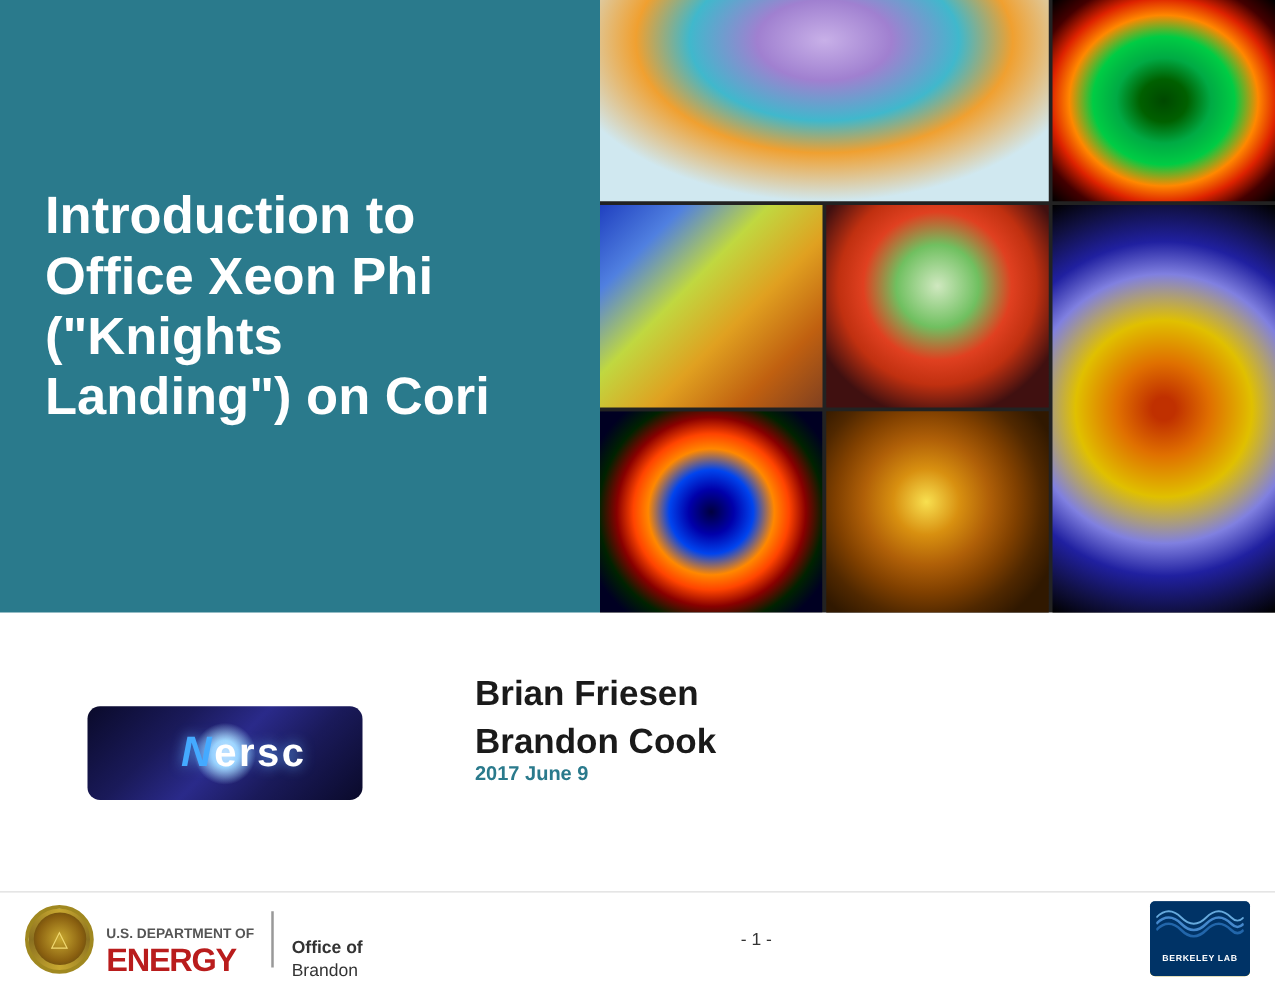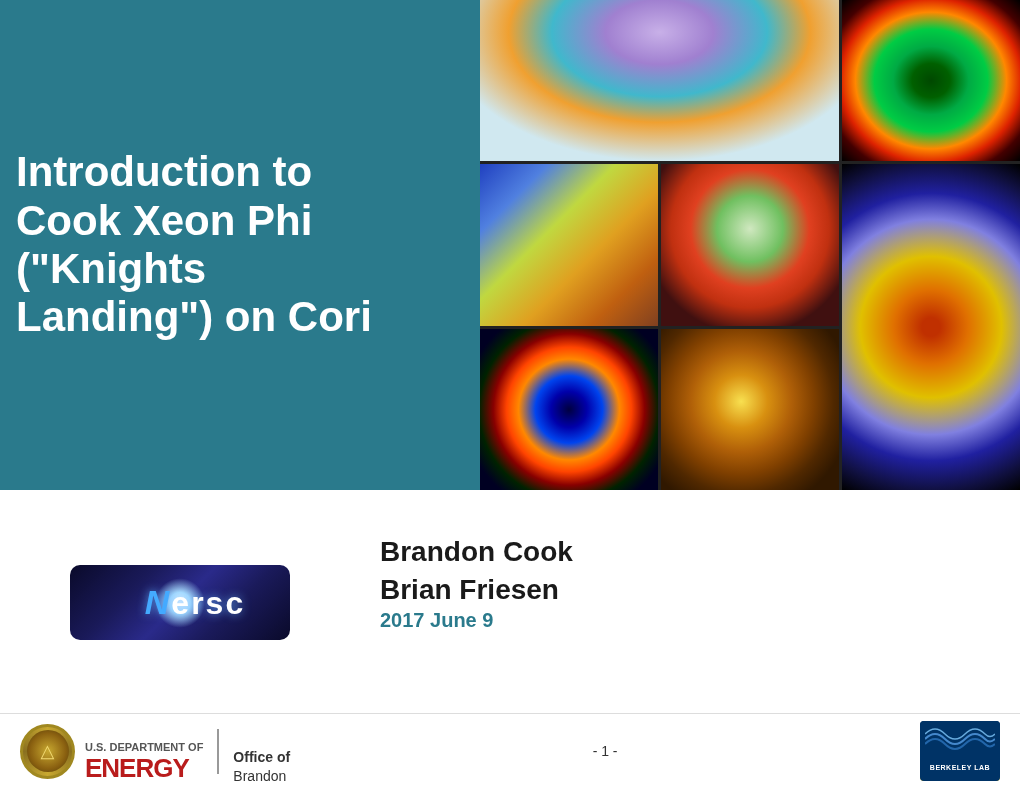--- a/index.html
+++ b/index.html
@@ -26,21 +26,21 @@
       height: 490px;
     }
 
     
     .left-panel {
       width: 480px;
       height: 490px;
       background: #2a7a8c;
       display: flex;
       align-items: center;
-      padding: 40px 16px;
+      padding: 40px 36px;
       flex-shrink: 0;
     }
 
     .title-text {
       color: #ffffff;
       font-size: 42px;
       font-weight: 900;
       line-height: 1.15;
       font-family: 'Arial Black', 'Arial', sans-serif;
     }
@@ -115,21 +115,21 @@
     .author-names {
       font-size: 28px;
       font-weight: 900;
       color: #1a1a1a;
       line-height: 1.35;
       font-family: 'Arial Black', 'Arial', sans-serif;
     }
 
     .date-text {
       color: #2a7a8c;
-      font-size: 20px;
+      font-size: 16px;
       font-weight: bold;
       margin-top: 0;
     }
 
     
     .footer {
       position: absolute;
       bottom: 0;
       width: 100%;
       height: 75px;
@@ -328,21 +328,21 @@
 </head>
 <body>
 
 <div class="slide-container">
 
   <div class="top-section">
 
     <div class="left-panel">
       <div class="title-text">
         <span>Introduction to</span><br>
-        <span>Cook Xeon Phi</span><br>
+        <span>Office Xeon Phi</span><br>
         <span>("Knights</span><br>
         <span>Landing") on Cori</span>
       </div>
     </div>
 
     <div class="images-grid">
       <div class="grid-img grid-img-1"></div>
       <div class="grid-img grid-img-2"></div>
       <div class="grid-img grid-img-3"></div>
       <div class="grid-img grid-img-4"></div>
@@ -361,22 +361,22 @@
     <div class="nersc-logo-area">
       <div class="nersc-logo">
         <span class="nersc-logo-text">
           <span class="nersc-n">N</span>ersc
         </span>
       </div>
     </div>
 
     <div class="author-info">
       <div class="author-names">
+        <div>Brian Friesen</div>
         <div>Brandon Cook</div>
-        <div>Brian Friesen</div>
       </div>
       <div class="date-text">2017 June 9</div>
     </div>
 
   </div>
 
   <div class="footer">
 
     <div class="doe-logo">
       <div class="doe-circle">

